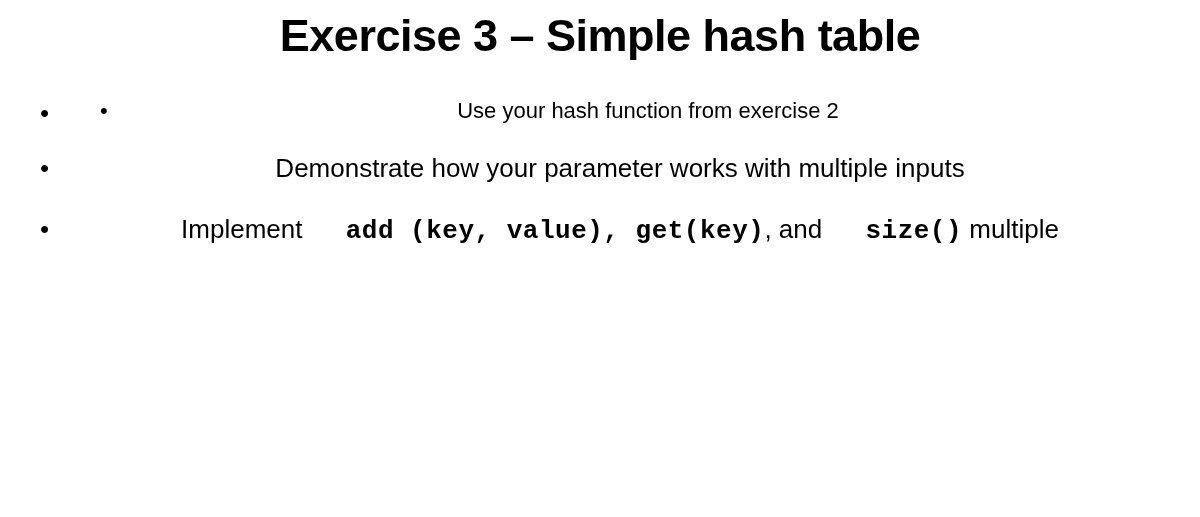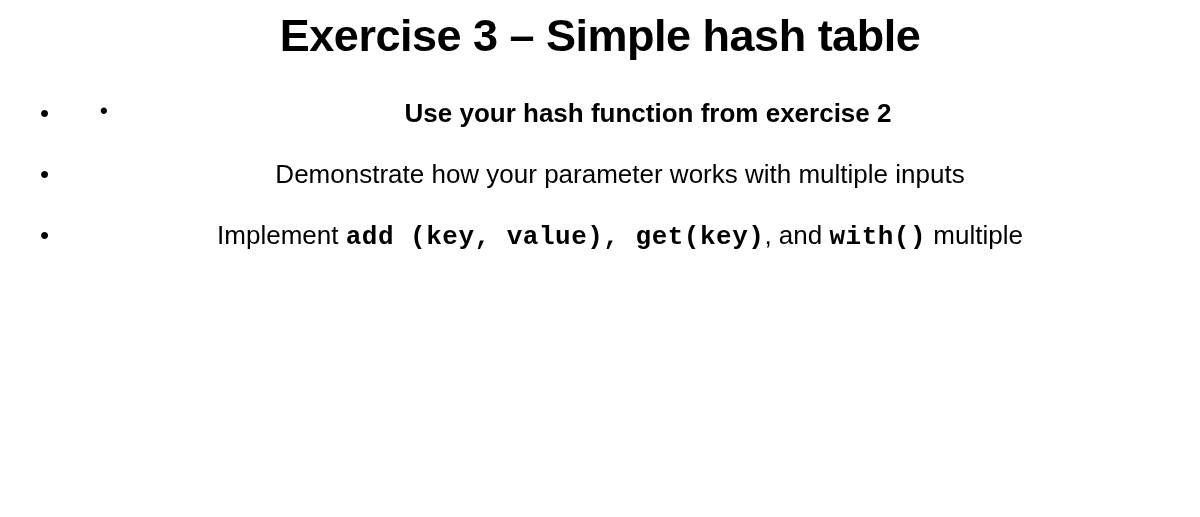--- a/index.html
+++ b/index.html
@@ -45,46 +45,47 @@
       line-height: 1.5;
     }
     ul.inner {
       list-style: none;
       padding-left: 0;
       margin-top: 22px;
     }
     ul.inner > li {
       position: relative;
       padding-left: 56px;
-      font-size: 26px;
+      font-size: 22px;
       line-height: 1.5;
-      font-weight: 700;
+      font-weight: 400;
     }
     ul.inner > li::before {
       content: "•";
       position: absolute;
       left: 30px;
       top: 0;
       font-size: 22px;
       line-height: 1.5;
     }
     .code {
       font-family: "Courier New", Courier, monospace;
       font-weight: 700;
       letter-spacing: 0.5px;
+      margin-left: 36px;
     }
   </style>
 </head>
 <body>
 
 <h1>Exercise 3 – Simple hash table</h1>
 
 <ul class="outer">
   <li>
     <ul class="inner">
       <li>Use your hash function from exercise 2</li>
     </ul>
   </li>
   <li>Demonstrate how your parameter works with multiple inputs</li>
   <li>
-    <span>Implement </span><span class="code">add (key, value), get(key)</span><span>, and </span><span class="code">with()</span><span> multiple</span>
+    <span>Implement </span><span class="code">add (key, value), get(key)</span><span>, and </span><span class="code">size()</span><span> multiple</span>
   </li>
 </ul>
 
 </body></html>

